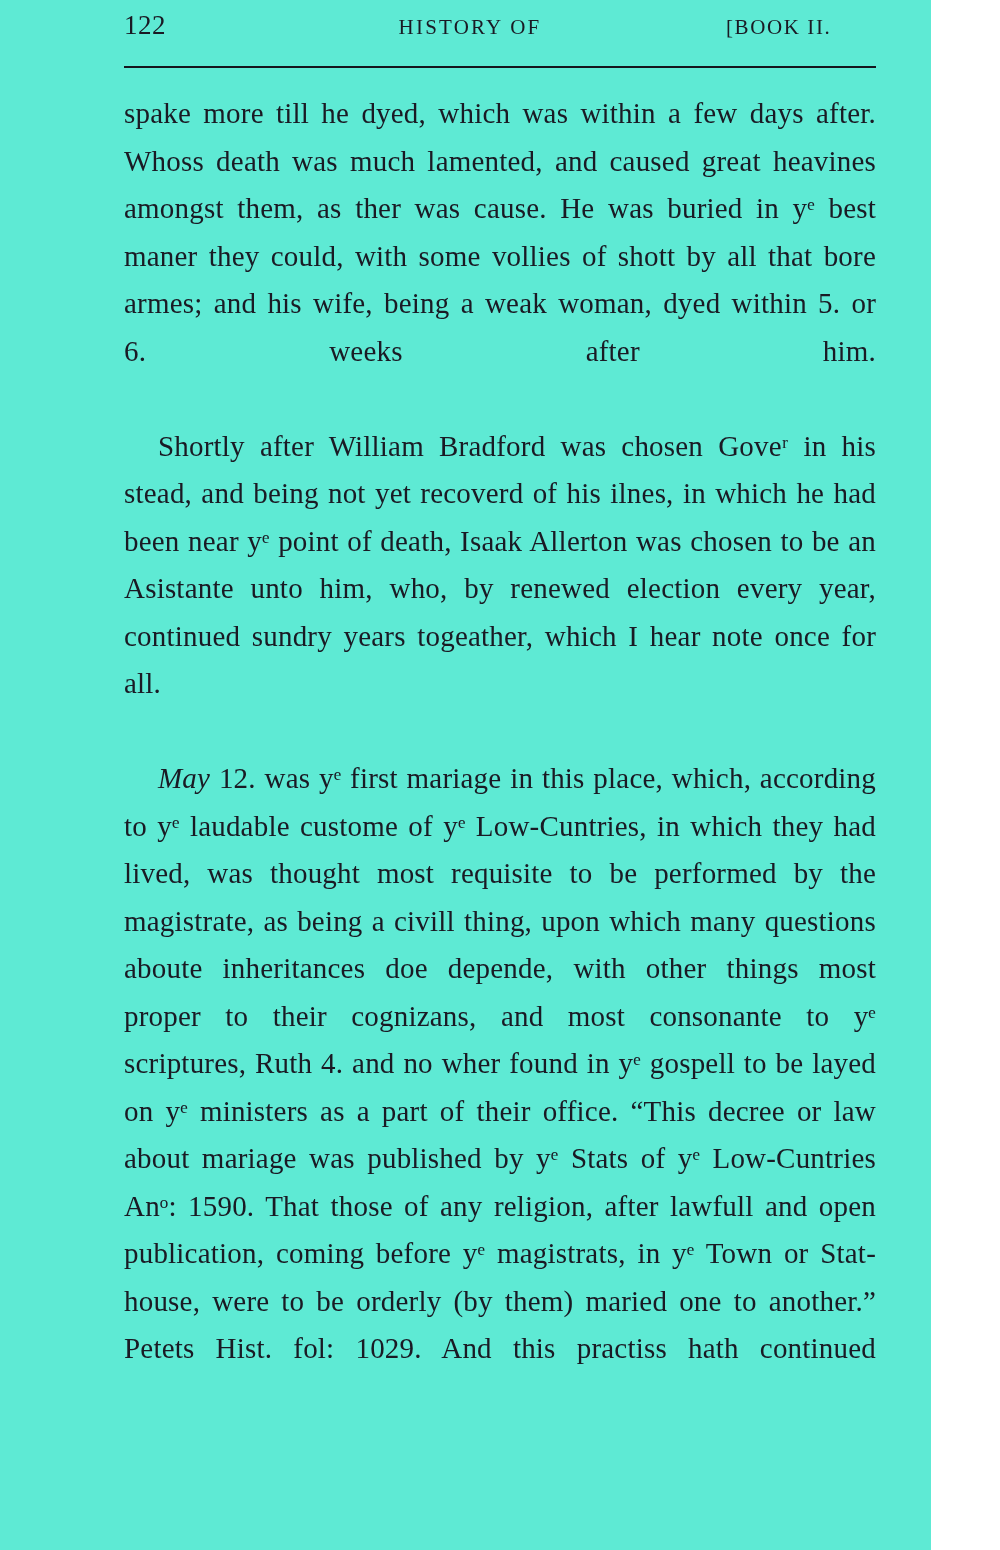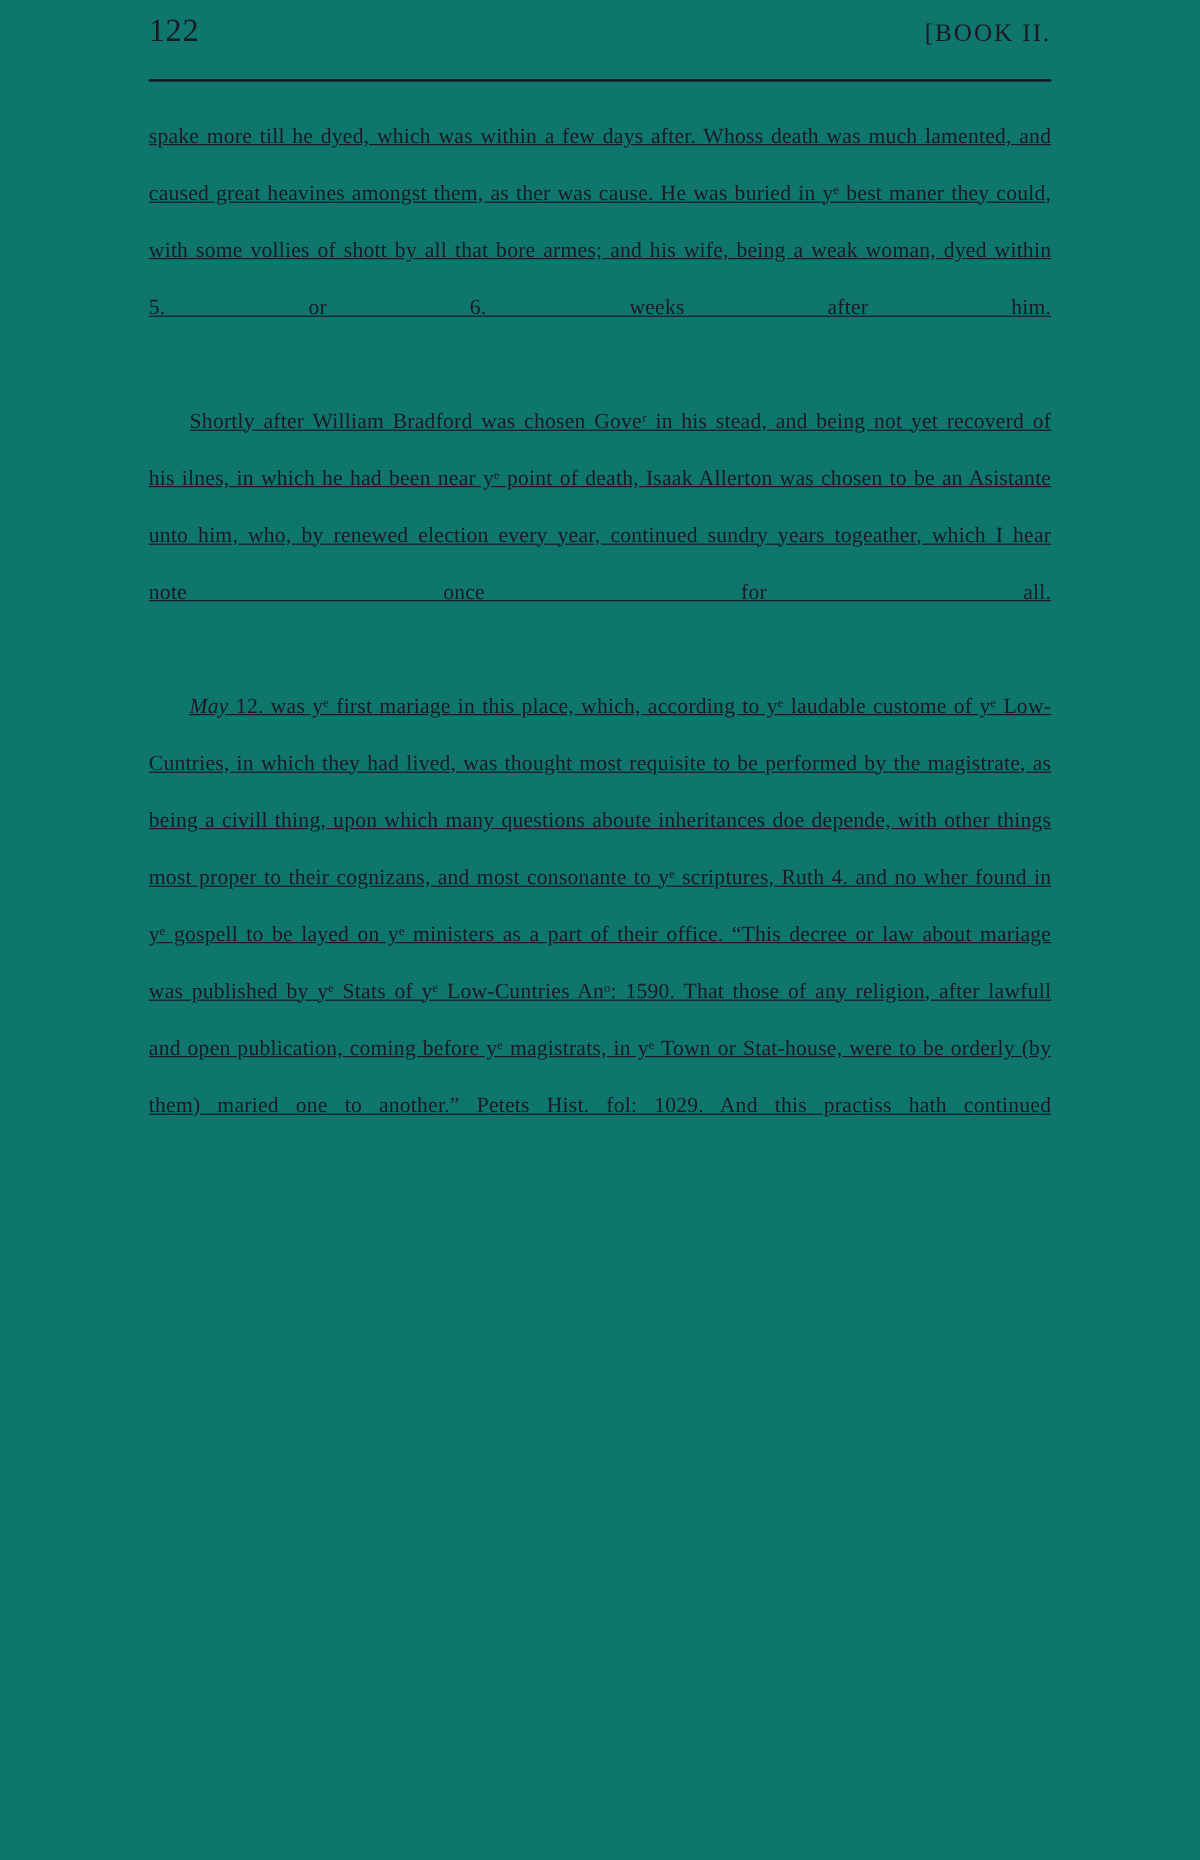--- a/index.html
+++ b/index.html
@@ -9,23 +9,24 @@
   }
   body {
     width: 1000px;
     height: 1550px;
     font-family: "Liberation Serif", serif;
     color: #1a1a24;
     overflow: hidden;
   }
   .page {
     position: relative;
-    width: 1000px;
+    width: 892px;
     height: 1550px;
-    background: #0f766e;
+    background: #5eead4;
+    padding-left: 39px;
   }
   .content {
     position: absolute;
     left: 124px;
     top: 10px;
     width: 752px;
   }
   .running-head {
     display: flex;
     align-items: baseline;
@@ -43,41 +44,40 @@
   .head-title {
     font-size: 21px;
     letter-spacing: 2.2px;
     text-align: center;
     flex: 1;
   }
   .head-book {
     font-size: 21px;
     letter-spacing: 1.6px;
     min-width: 150px;
-    text-align: right;
+    text-align: left;
     white-space: nowrap;
   }
   .rule {
     border: none;
     border-top: 2.6px solid #15151d;
     margin: 12px 0 0 0;
     width: 752px;
   }
   .body-text {
     margin-top: 22px;
   }
   p.para {
     margin: 0 0 0 0;
-    font-size: 18px;
+    font-size: 29px;
     line-height: 47.5px;
     text-align: justify;
     text-justify: inter-word;
     letter-spacing: 0.2px;
     word-spacing: 1px;
-    text-decoration: underline;
   }
   p.para + p.para {
     margin-top: 0px;
   }
   p.indent {
     text-indent: 34px;
   }
   .ital {
     font-style: italic;
     margin-top: 26px;
@@ -90,20 +90,21 @@
   }
 </style>
 </head>
 <body>
 
 <div class="page">
   <div class="content">
 
     <div class="running-head">
       <div class="folio">122</div>
+      <div class="head-title">HISTORY OF</div>
       <div class="head-book">[BOOK II.</div>
     </div>
 
     <hr class="rule">
 
     <div class="body-text">
 
       <p class="para"><span>spake more till he dyed, which was within a few days after.  Whoss death was much lamented, and caused great heavines amongst them, as ther was cause.  He was buried in yᵉ best maner they could, with some vollies of shott by all that bore armes; and his wife, being a weak woman, dyed within 5. or 6. weeks after him.</span></p>
 
       <p class="para indent"><span>Shortly after William Bradford was chosen Goveʳ in his stead, and being not yet recoverd of his ilnes, in which he had been near yᵉ point of death, Isaak Allerton was chosen to be an Asistante unto him, who, by renewed election every year, continued sundry years togeather, which I hear note once for all.</span></p>

